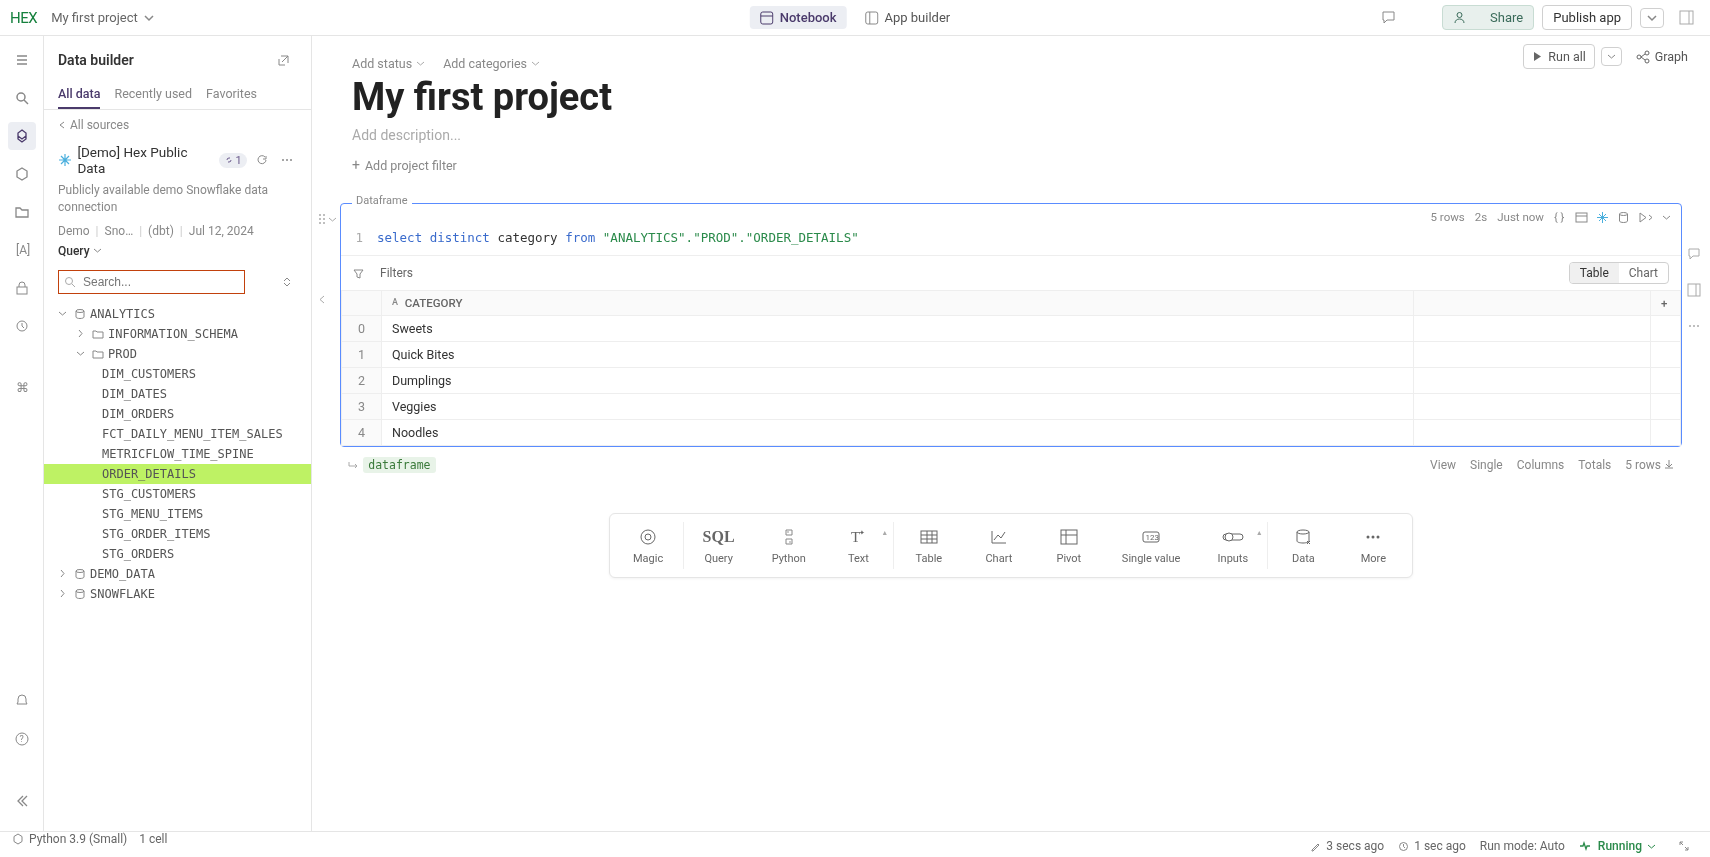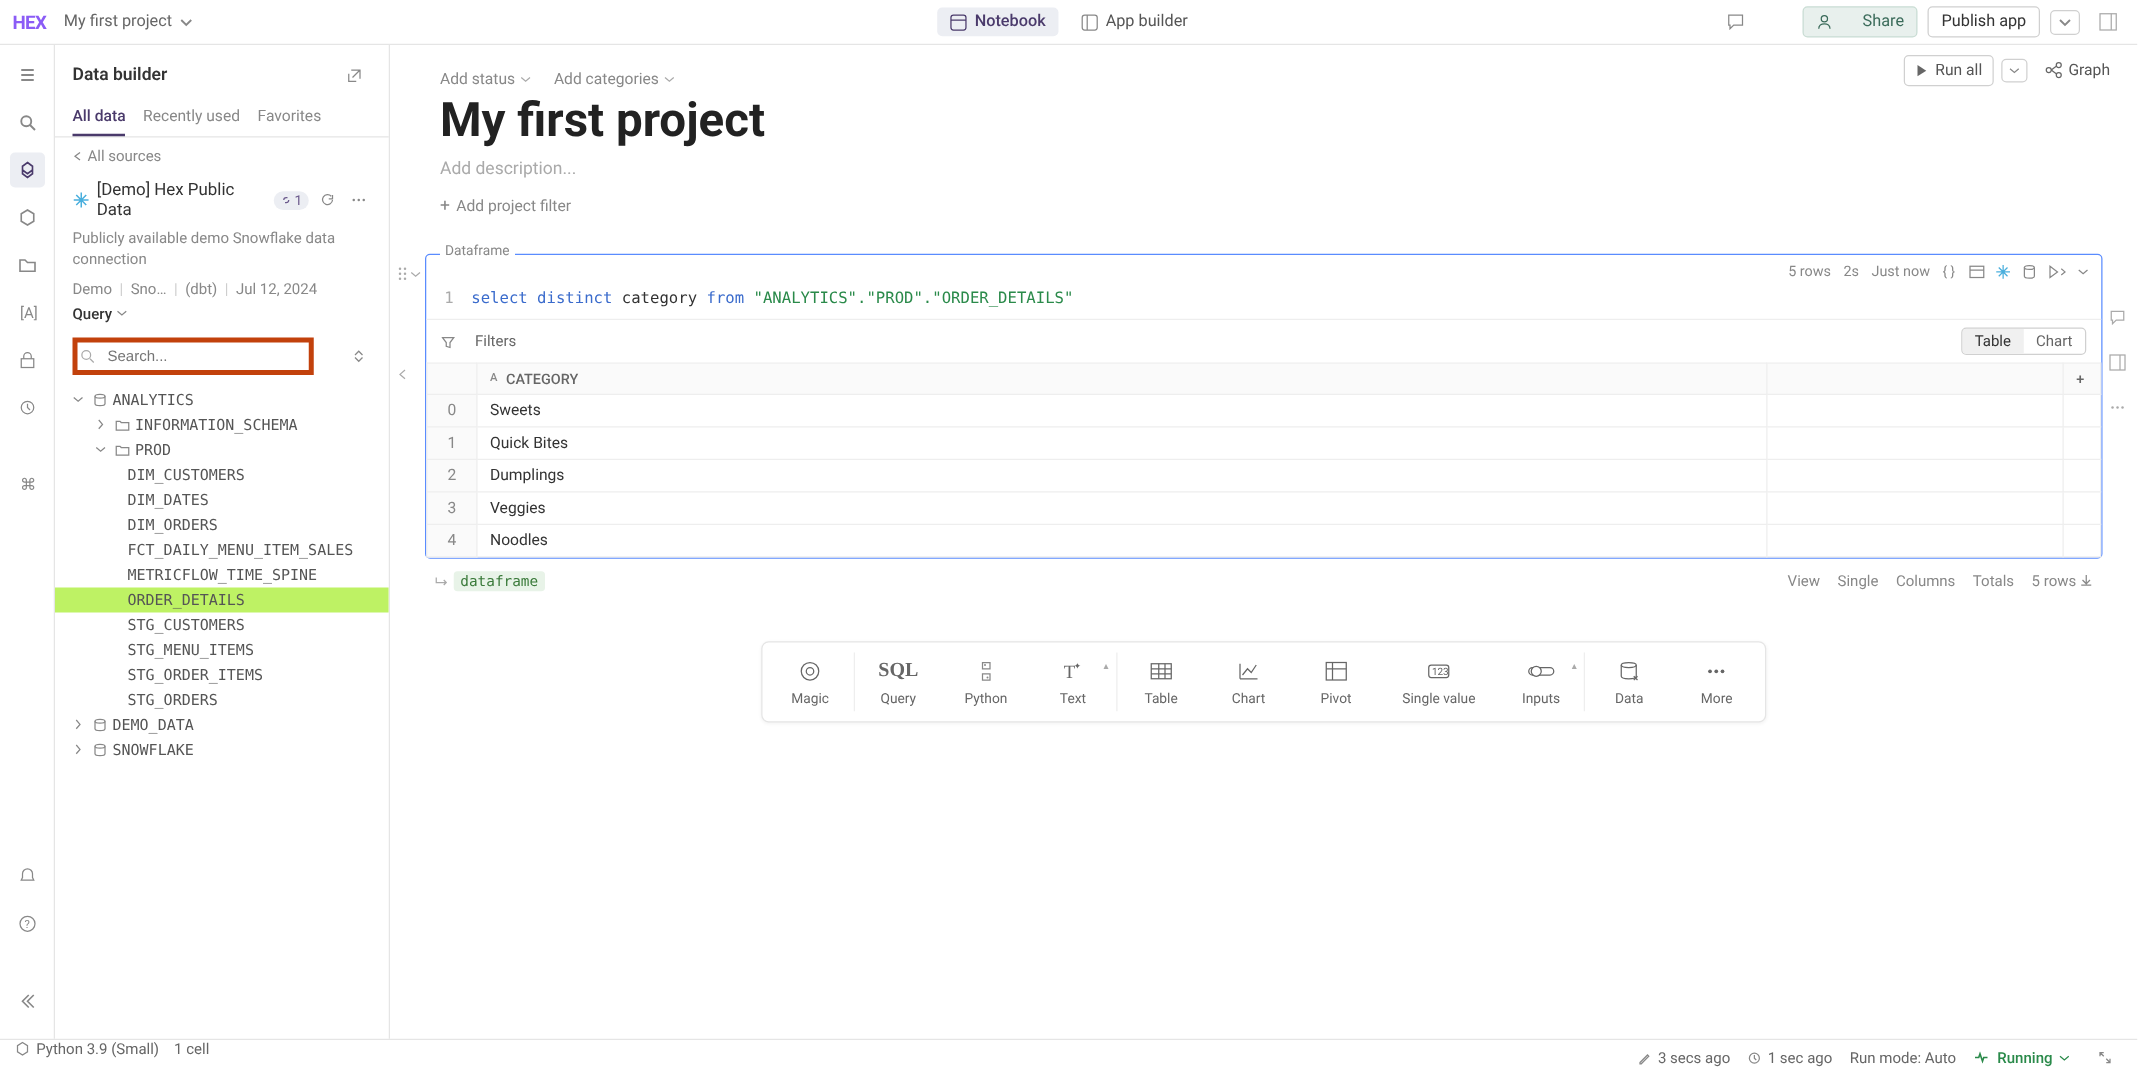--- a/index.html
+++ b/index.html
@@ -1,19 +1,19 @@
 <!DOCTYPE html>
 <html><head>
 <meta charset="utf-8">
 <style>
 * { box-sizing: border-box; margin: 0; padding: 0; }
 body { font-family: -apple-system, BlinkMacSystemFont, "Segoe UI", Roboto, sans-serif; font-size: 13px; color: #333; background: #fff; overflow: hidden; }
 .topbar { height: 36px; border-bottom: 1px solid #e5e5e5; display: flex; align-items: center; padding: 0 10px; justify-content: space-between; }
 .topbar-left { display: flex; align-items: center; gap: 14px; }
-.logo { font-weight: 700; font-size: 15px; letter-spacing: -0.5px; color: #8b5cf6; }
+.logo { font-weight: 400; font-size: 15px; letter-spacing: -0.5px; color: #15803d; }
 .project-name { color: #666; display: flex; align-items: center; gap: 6px; cursor: pointer; }
 .topbar-center { display: flex; align-items: center; gap: 8px; position: absolute; left: 50%; transform: translateX(-50%); }
 .tab-btn { display: flex; align-items: center; gap: 6px; padding: 4px 10px; border-radius: 4px; cursor: pointer; color: #555; }
 .tab-btn.active { background: #eceef3; color: #4a3a6b; font-weight: 500; }
 .topbar-right { display: flex; align-items: center; gap: 8px; }
 .icon-btn { width: 28px; height: 28px; display: flex; align-items: center; justify-content: center; border-radius: 4px; cursor: pointer; color: #666; }
 .share-btn { display: flex; align-items: center; gap: 24px; background: #e8f0ed; color: #3a6b5a; padding: 4px 10px; border-radius: 4px; cursor: pointer; border: 1px solid #c8dcd3; margin-left: 32px; }
 .publish-btn { display: flex; align-items: center; gap: 6px; padding: 4px 10px; border: 1px solid #d0d0d0; border-radius: 4px; cursor: pointer; }
 .chevron-box { border: 1px solid #d0d0d0; border-radius: 4px; padding: 4px 6px; cursor: pointer; }
 
@@ -31,33 +31,33 @@
 .sidebar-tab.active { color: #4a3a6b; border-bottom-color: #4a3a6b; font-weight: 500; }
 .breadcrumb-row { padding: 8px 14px; color: #888; font-size: 12px; display: flex; align-items: center; gap: 4px; cursor: pointer; }
 .source-row { padding: 4px 14px; display: flex; align-items: center; gap: 6px; }
 .source-name { font-weight: 400; font-size: 13.5px; }
 .badge { background: #eceef3; color: #6b5a8c; padding: 1px 5px; border-radius: 8px; font-size: 11px; display: flex; align-items: center; gap: 2px; }
 .source-desc { padding: 2px 14px; color: #888; font-size: 12px; line-height: 1.4; }
 .meta-row { padding: 6px 14px; display: flex; align-items: center; gap: 6px; color: #888; font-size: 12px; flex-wrap: wrap; }
 .meta-sep { color: #ccc; }
 .query-pill { color: #333; font-weight: 500; display: flex; align-items: center; gap: 3px; cursor: pointer; }
 .search-row { padding: 6px 14px; display: flex; align-items: center; gap: 6px; }
-.search-row input { flex: 1; border: 4px solid #c2410c; border-radius: 0; padding: 4px 6px 4px 24px; font-size: 12px; }
+.search-row input { flex: 1; border: 1px solid #c2410c; border-radius: 0; padding: 4px 6px 4px 24px; font-size: 12px; }
 .search-wrapper { position: relative; flex: 1; }
 .search-wrapper svg { position: absolute; left: 6px; top: 50%; transform: translateY(-50%); }
 .tree { padding: 4px 0; overflow-y: auto; flex: 1; }
 .tree-row { display: flex; align-items: center; gap: 4px; padding: 3px 14px; cursor: pointer; font-family: "SF Mono", Monaco, monospace; font-size: 12px; color: #555; }
 .tree-row.selected { background: #bef264; }
 .tree-indent { display: inline-block; }
 .tree-toggle { width: 12px; display: inline-flex; }
 
 .main { flex: 1; display: flex; flex-direction: column; overflow: auto; position: relative; }
 .main-toolbar { position: absolute; top: 8px; right: 14px; display: flex; gap: 6px; align-items: center; }
 .runall-btn { display: flex; align-items: center; gap: 5px; border: 1px solid #d0d0d0; border-radius: 4px; padding: 4px 8px; cursor: pointer; color: #555; font-size: 12.5px; }
-.graph-btn { display: flex; align-items: flex-start; gap: 5px; padding: 4px 8px; cursor: pointer; color: #555; font-size: 12.5px; }
+.graph-btn { display: flex; align-items: flex-end; gap: 5px; padding: 4px 8px; cursor: pointer; color: #555; font-size: 12.5px; }
 
 .project-header { padding: 20px 40px 0 40px; }
 .meta-links { display: flex; gap: 18px; color: #888; font-size: 12.5px; }
 .meta-link { display: flex; align-items: center; gap: 4px; cursor: pointer; }
 .project-title { font-size: 38px; font-weight: 700; margin-top: 4px; color: #222; }
 .project-desc { color: #aaa; margin-top: 8px; font-size: 14px; }
 .filter-link { color: #888; font-size: 12.5px; margin-top: 14px; display: flex; align-items: center; gap: 5px; cursor: pointer; }
 
 .cell-wrap { margin: 30px 28px 0; position: relative; }
 .cell-handle { position: absolute; left: -22px; top: 10px; color: #aaa; display: flex; gap: 2px; align-items: center; }

